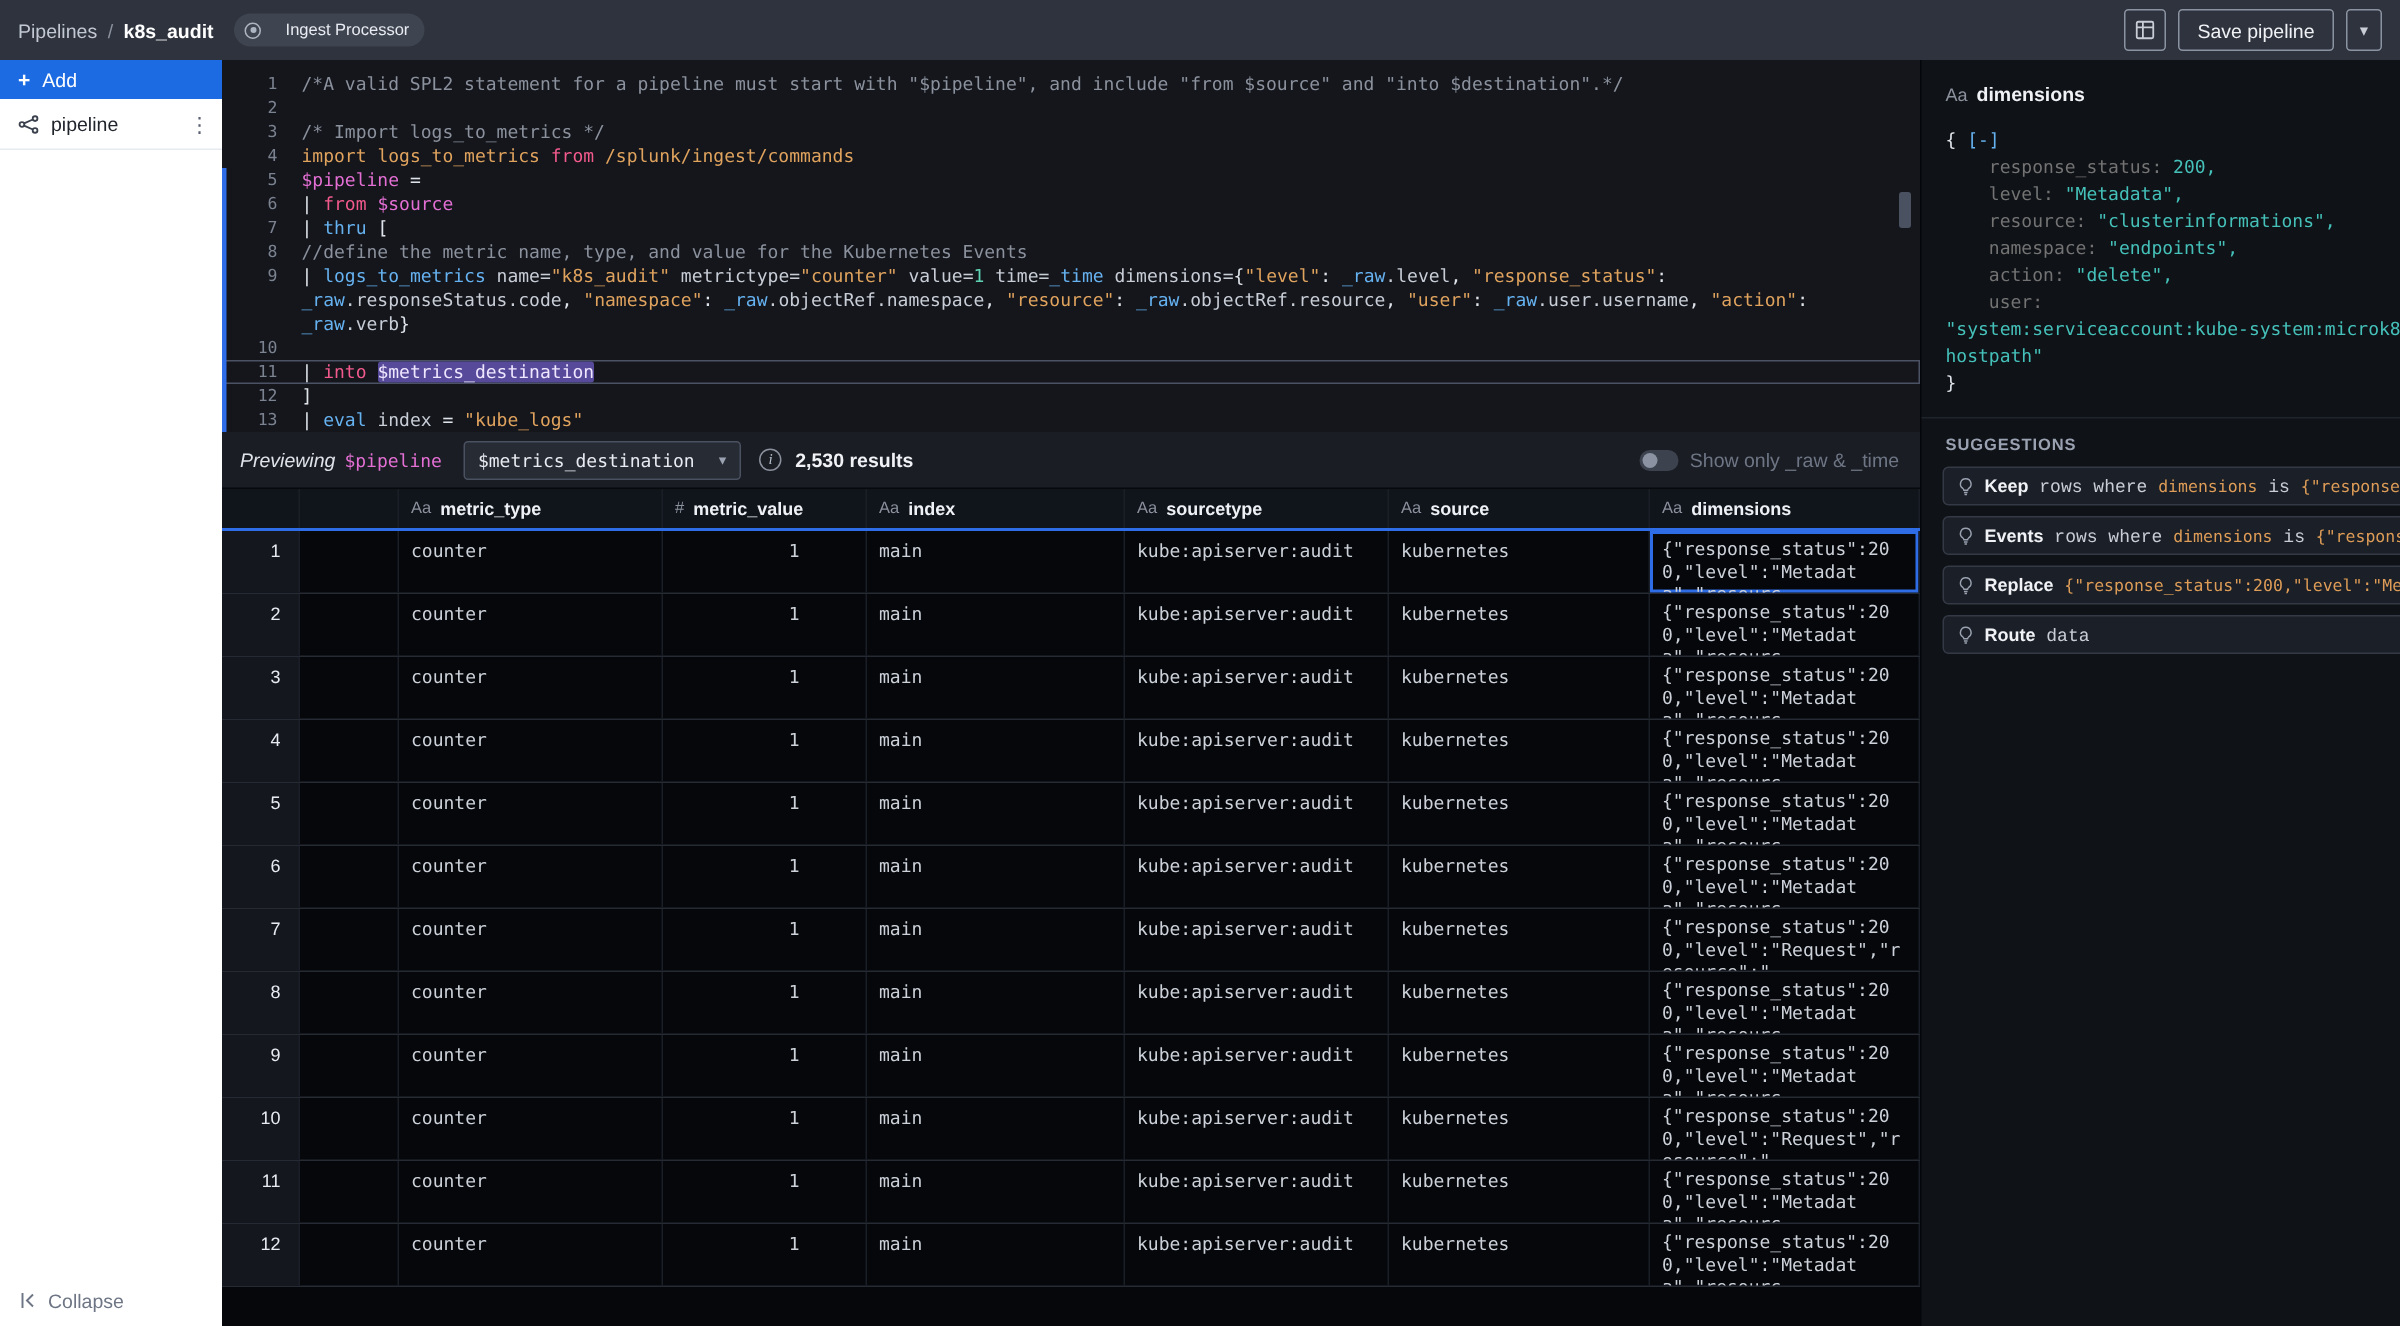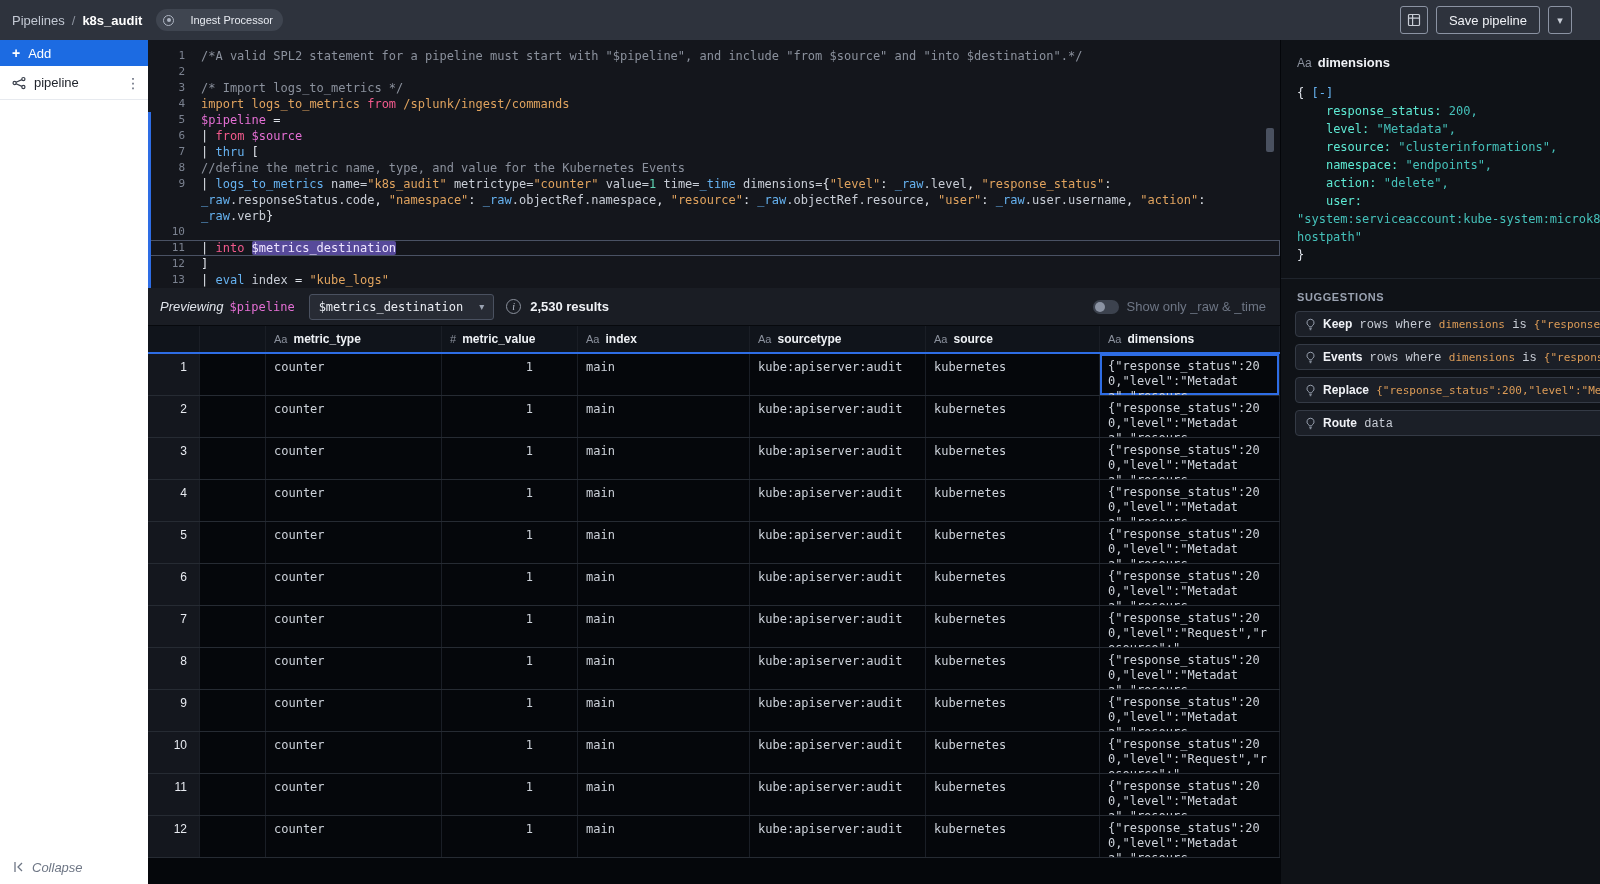--- a/index.html
+++ b/index.html
@@ -24,42 +24,42 @@
   .toolbar { height:40px; background:#2e333d; display:flex; align-items:center; flex:none; }
   .crumbs { display:flex; align-items:center; gap:7px; padding-left:12px; font-size:13px; }
   .crumb-link { color:#c3c9d4; }
   .crumb-sep { color:#8b919d; }
   .crumb-cur { color:#ffffff; font-weight:700; }
   .chip { margin-left:14px; height:22px; background:#3f4550; border-radius:11px; display:flex;
           align-items:center; gap:16px; padding:0 10px 0 7px; color:#e8ebf1; font-size:11px; }
   .chip-dot { width:11px; height:11px; border-radius:50%; border:1.2px solid #aeb5c2; position:relative; }
   .chip-dot::after { content:""; position:absolute; left:2.5px; top:2.5px; width:4px; height:4px;
           border-radius:50%; background:#aeb5c2; }
-  .toolbar-right { margin-left:auto; display:flex; align-items:center; gap:8px; padding-right:28px; }
+  .toolbar-right { margin-left:auto; display:flex; align-items:center; gap:8px; padding-right:12px; }
   .tbtn { height:28px; border:1px solid #8b93a3; border-radius:3px; background:transparent;
           color:#f0f2f6; display:flex; align-items:center; justify-content:center; cursor:pointer; }
   .tbtn.square { width:28px; }
   .tbtn.save { padding:0 12px; font-size:13px; }
   .tbtn.more { width:24px; color:#c8cdd6; font-size:11px; }
 
   
   .body { flex:1; display:flex; min-height:0; }
   .sidebar { width:148px; background:#ffffff; flex:none; position:relative; }
   .main { width:1132px; flex:none; display:flex; flex-direction:column; min-width:0; }
   .rightpanel { flex:1; background:#0f1217; border-left:1px solid #04060a; display:flex; flex-direction:column; }
 
   
   .add-btn { height:26px; background:#1c6be2; color:#fff; display:flex; align-items:center; gap:8px;
              padding-left:12px; font-size:13px; cursor:pointer; }
   .add-plus { font-size:14px; font-weight:700; }
   .side-item { height:34px; display:flex; align-items:center; gap:8px; padding:0 8px 0 12px;
                border-bottom:1px solid #e7eaef; color:#20242c; font-size:13px; cursor:pointer; }
   .side-item .kebab { margin-left:auto; color:#5a6172; font-size:14px; cursor:pointer; }
   .collapse { position:absolute; bottom:0; left:0; width:100%; height:34px; display:flex;
-              align-items:center; gap:8px; padding-left:12px; color:#6e7685; font-size:13px; cursor:pointer;font-style:italic; }
+              align-items:center; gap:8px; padding-left:12px; color:#6e7685; font-size:13px; cursor:pointer; }
 
   
   .editor { height:248px; background:#14161c; flex:none; position:relative; padding-top:8px; overflow:hidden; }
   .ed-row { display:flex; font-family:"DejaVu Sans Mono",monospace; font-size:12px; line-height:16px; }
   .ed-row.current { box-shadow: inset 0 0 0 1px #4a5264; }
   .ed-marker { width:3px; flex:none; }
   .ed-marker.on { background:#2e6de5; }
   .ed-gutter { width:50px; flex:none; text-align:right; padding-right:16px; color:#7b8290; font-size:11px; line-height:16px; }
   .ed-code { flex:1; white-space:pre-wrap; word-break:break-word; padding-right:26px; min-height:16px; color:#dfe3ea; }
   .tok-comment { color:#8b919d; }
@@ -111,21 +111,21 @@
   .td.dims.selected { box-shadow: inset 0 0 0 2px #2e6de5; }
 
   
   .rp-header { display:flex; align-items:center; padding:15px 14px 8px 16px; }
   .rp-type { color:#8b919d; font-size:12px; }
   .rp-title { color:#f0f2f6; font-size:13px; font-weight:700; margin-left:6px; }
   .rp-json { padding:6px 16px 14px; font-family:"DejaVu Sans Mono",monospace; font-size:12px; line-height:18px; }
   .jline { white-space:pre-wrap; word-break:break-all; }
   .j-white { color:#dfe3ea; }
   .j-blue { color:#66b2f0; }
-  .j-key { color:#5eead4; }
+  .j-key { color:#737373; }
   .j-val { color:#45c1ba; }
   .rp-sub { border-top:1px solid #1f242c; padding:12px 16px 8px; color:#9aa2b1; font-size:11px;
             font-weight:700; letter-spacing:0.6px; }
   .sug-list { padding:0 14px; display:flex; flex-direction:column; gap:7px; }
   .sug { height:26px; background:#1b1f27; border:1px solid #343a45; border-radius:4px;
          display:flex; align-items:center; gap:6px; padding:0 8px; cursor:pointer; }
   .sug-icon { flex:none; display:flex; }
   .sug-text { flex:1; overflow:hidden; white-space:nowrap; font-size:12px; color:#c8cdd6; }
   .sg-bold { font-weight:700; color:#f0f2f6; }
   .sg-plain { color:#c8cdd6;font-family:Liberation Mono, monospace; }

